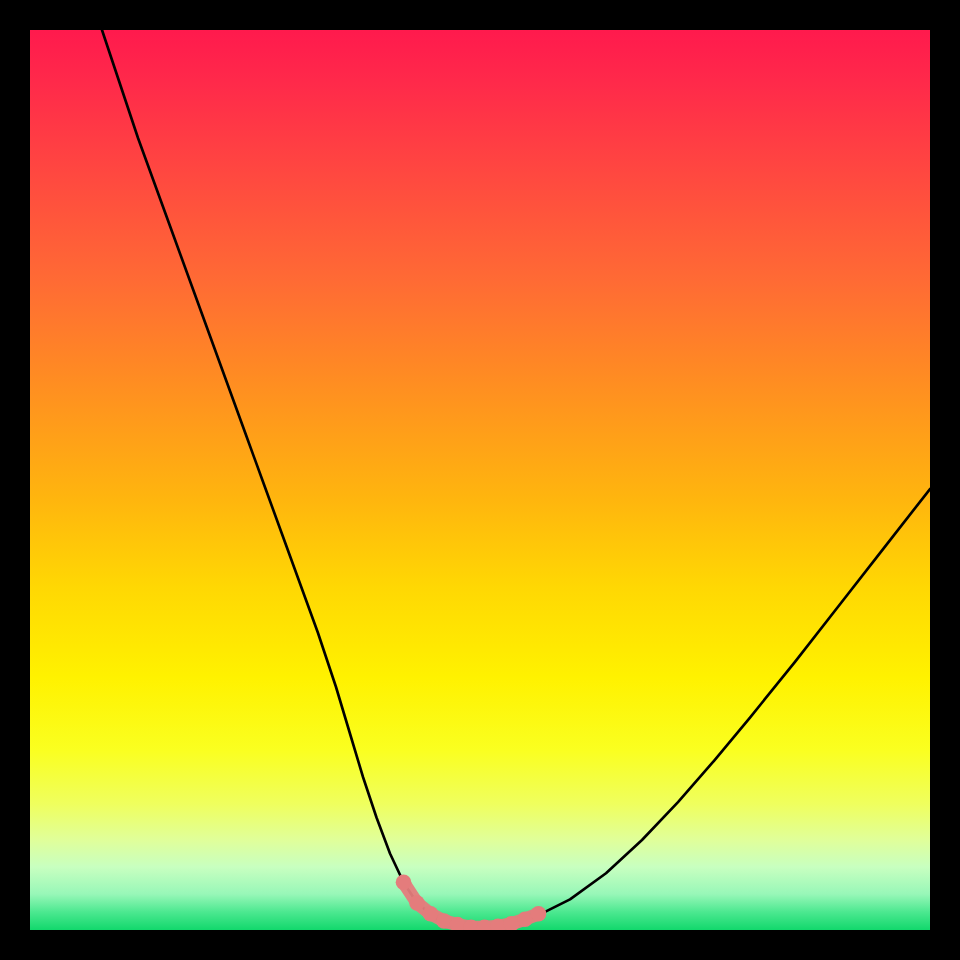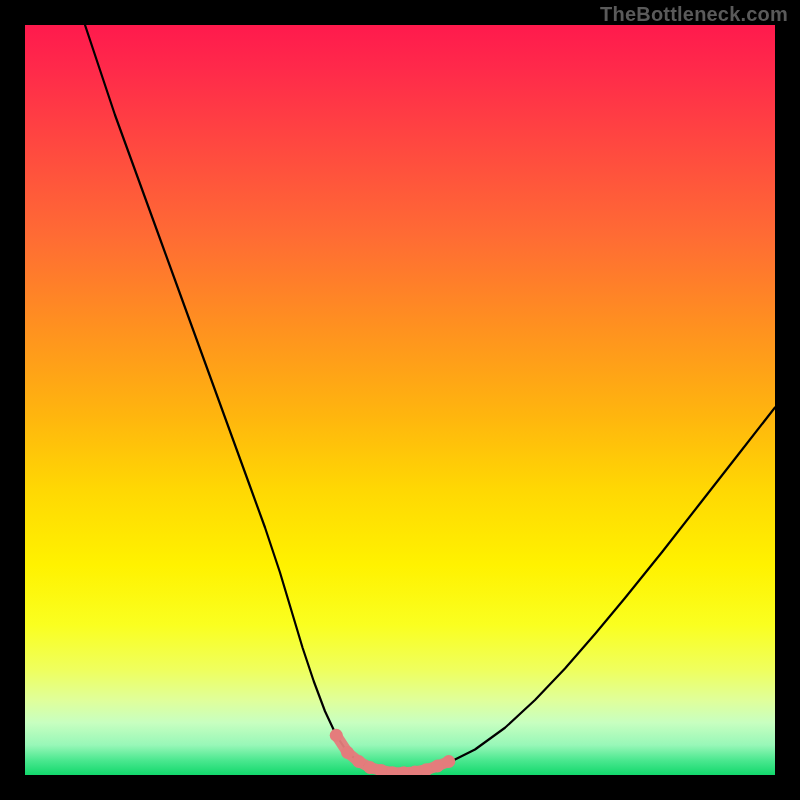--- a/index.html
+++ b/index.html
@@ -76,14 +76,13 @@
         <circle cx="345.00" cy="742.50" r="6.5" fill="#e47c7c"></circle>
         <circle cx="356.25" cy="745.50" r="6.5" fill="#e47c7c"></circle>
         <circle cx="367.50" cy="747.75" r="6.5" fill="#e47c7c"></circle>
         <circle cx="378.75" cy="747.75" r="6.5" fill="#e47c7c"></circle>
         <circle cx="390.00" cy="747.00" r="6.5" fill="#e47c7c"></circle>
         <circle cx="401.25" cy="744.75" r="6.5" fill="#e47c7c"></circle>
         <circle cx="412.50" cy="741.00" r="6.5" fill="#e47c7c"></circle>
         <circle cx="423.75" cy="736.50" r="6.5" fill="#e47c7c"></circle>
       </svg>
   </div>
-  <div class="watermark">TheBottleneck.com</div>
 </div>
 
 </body></html>

